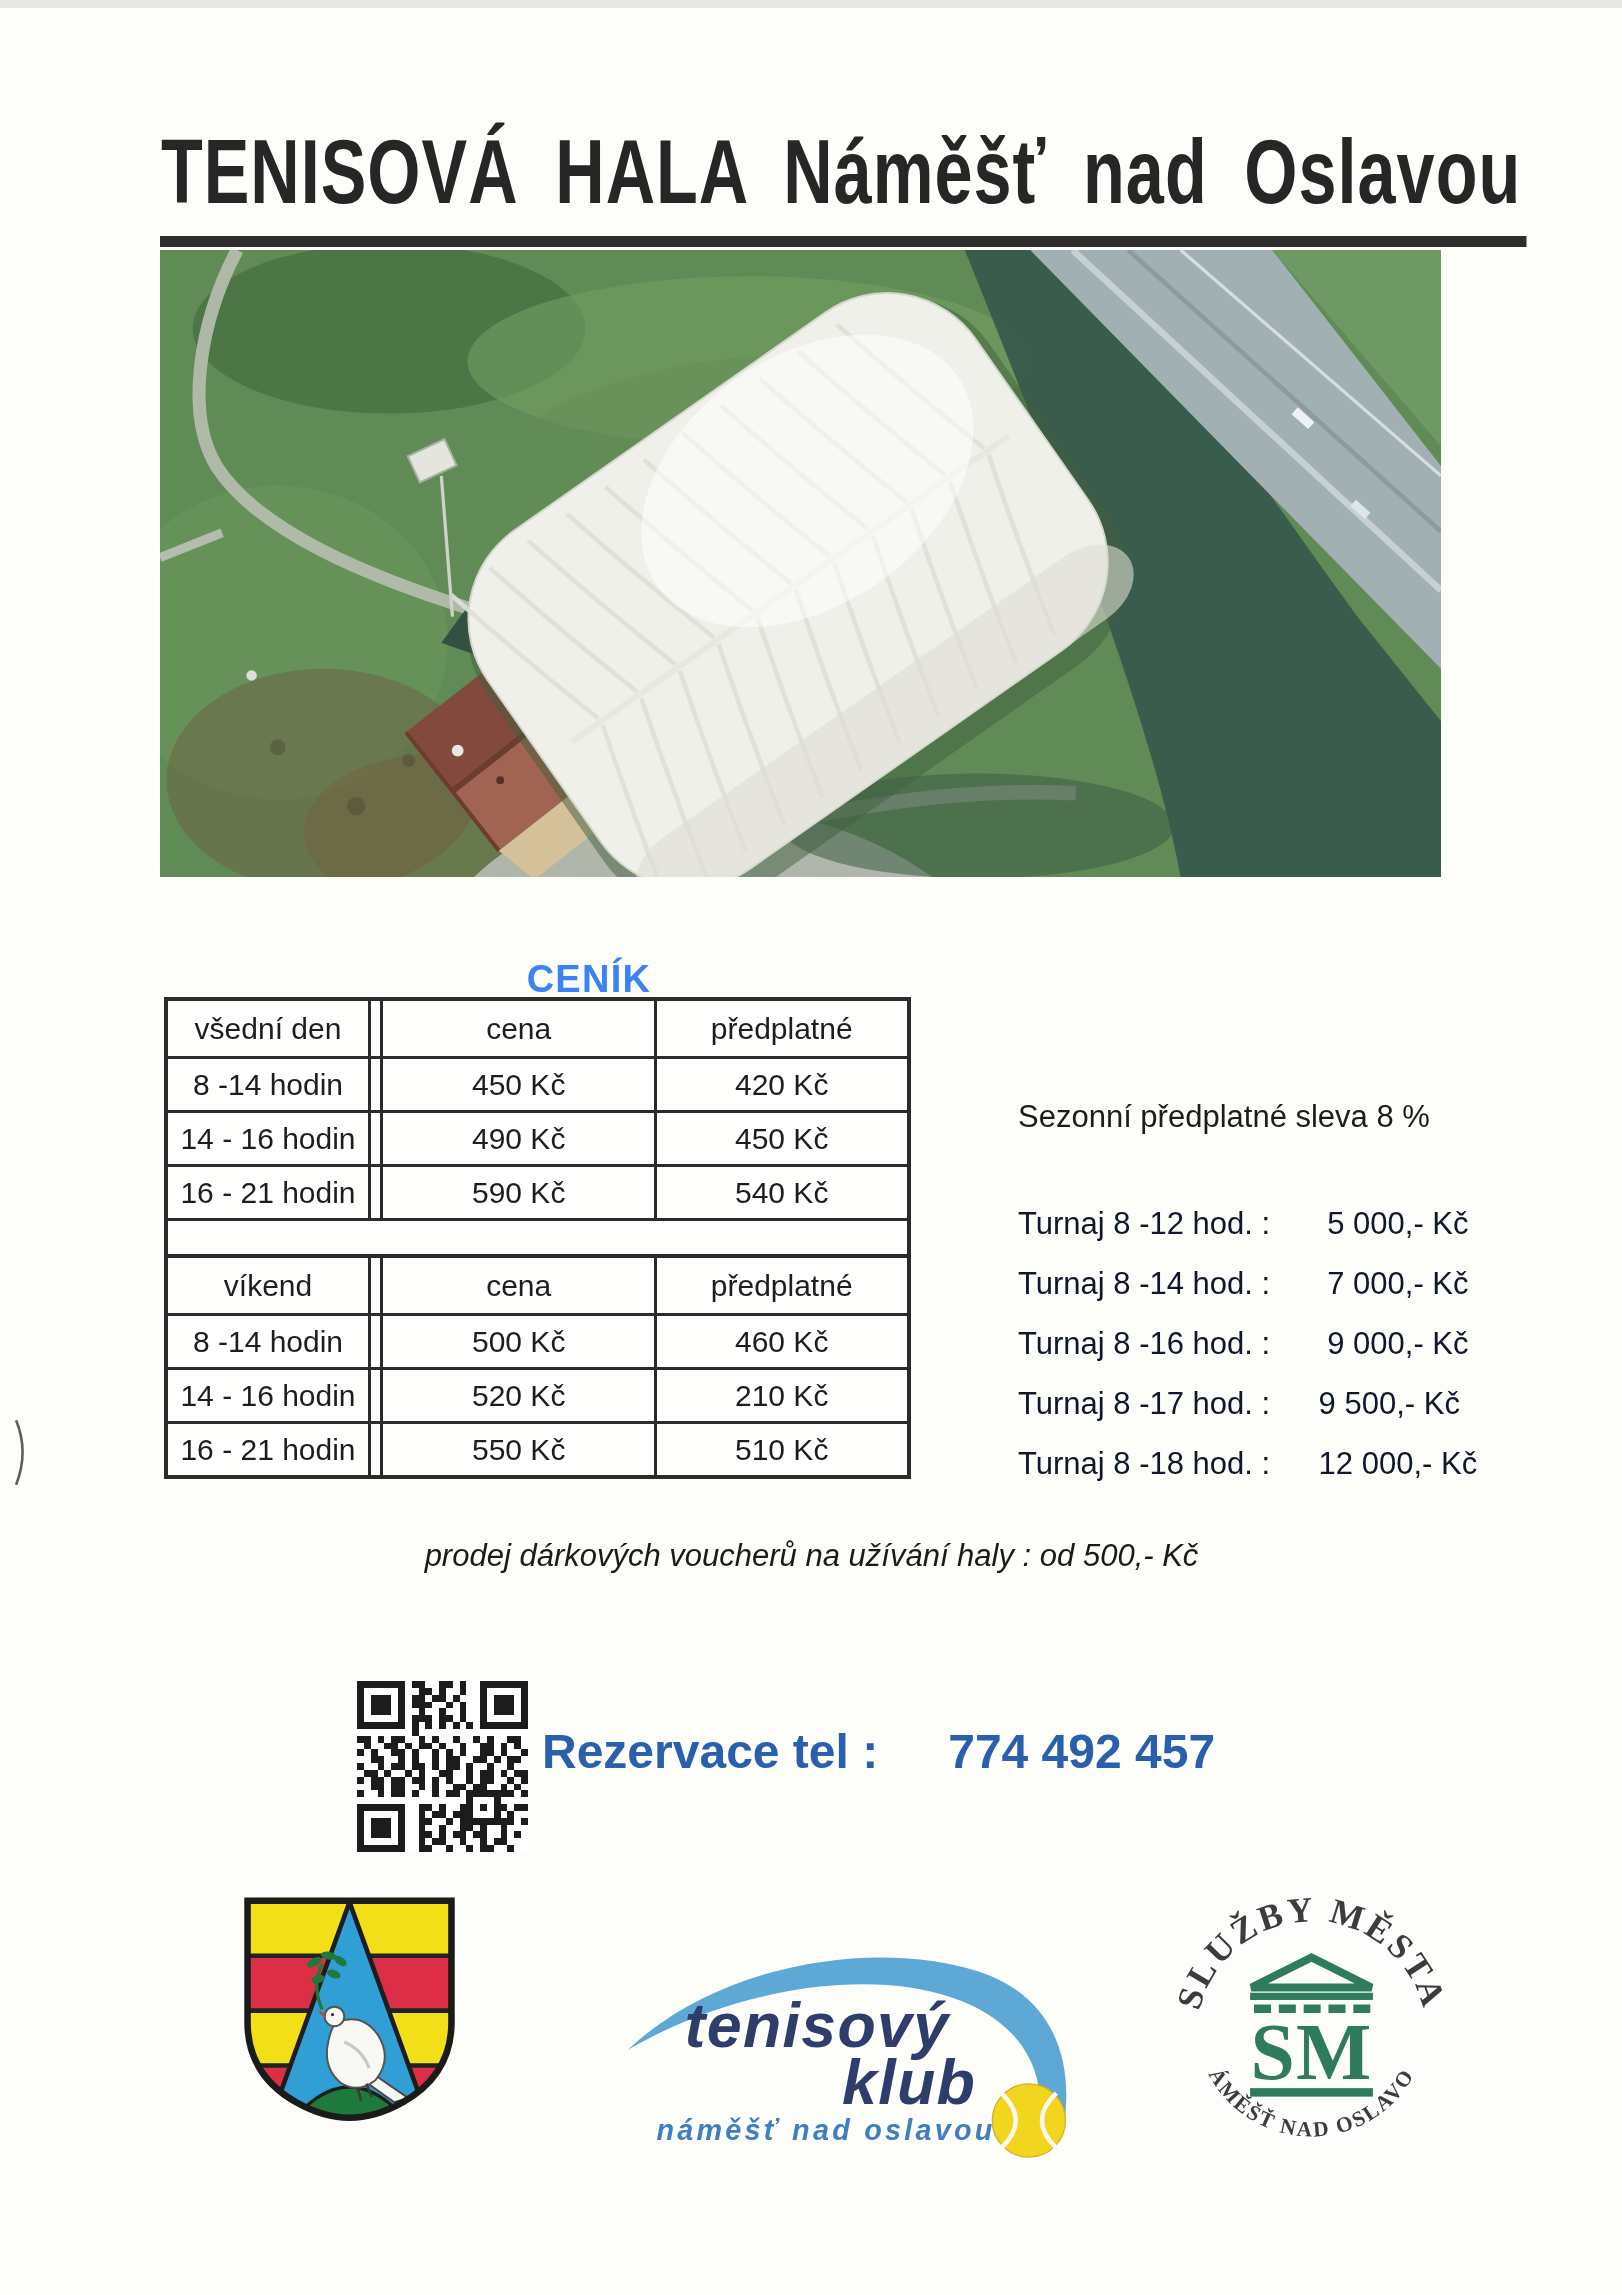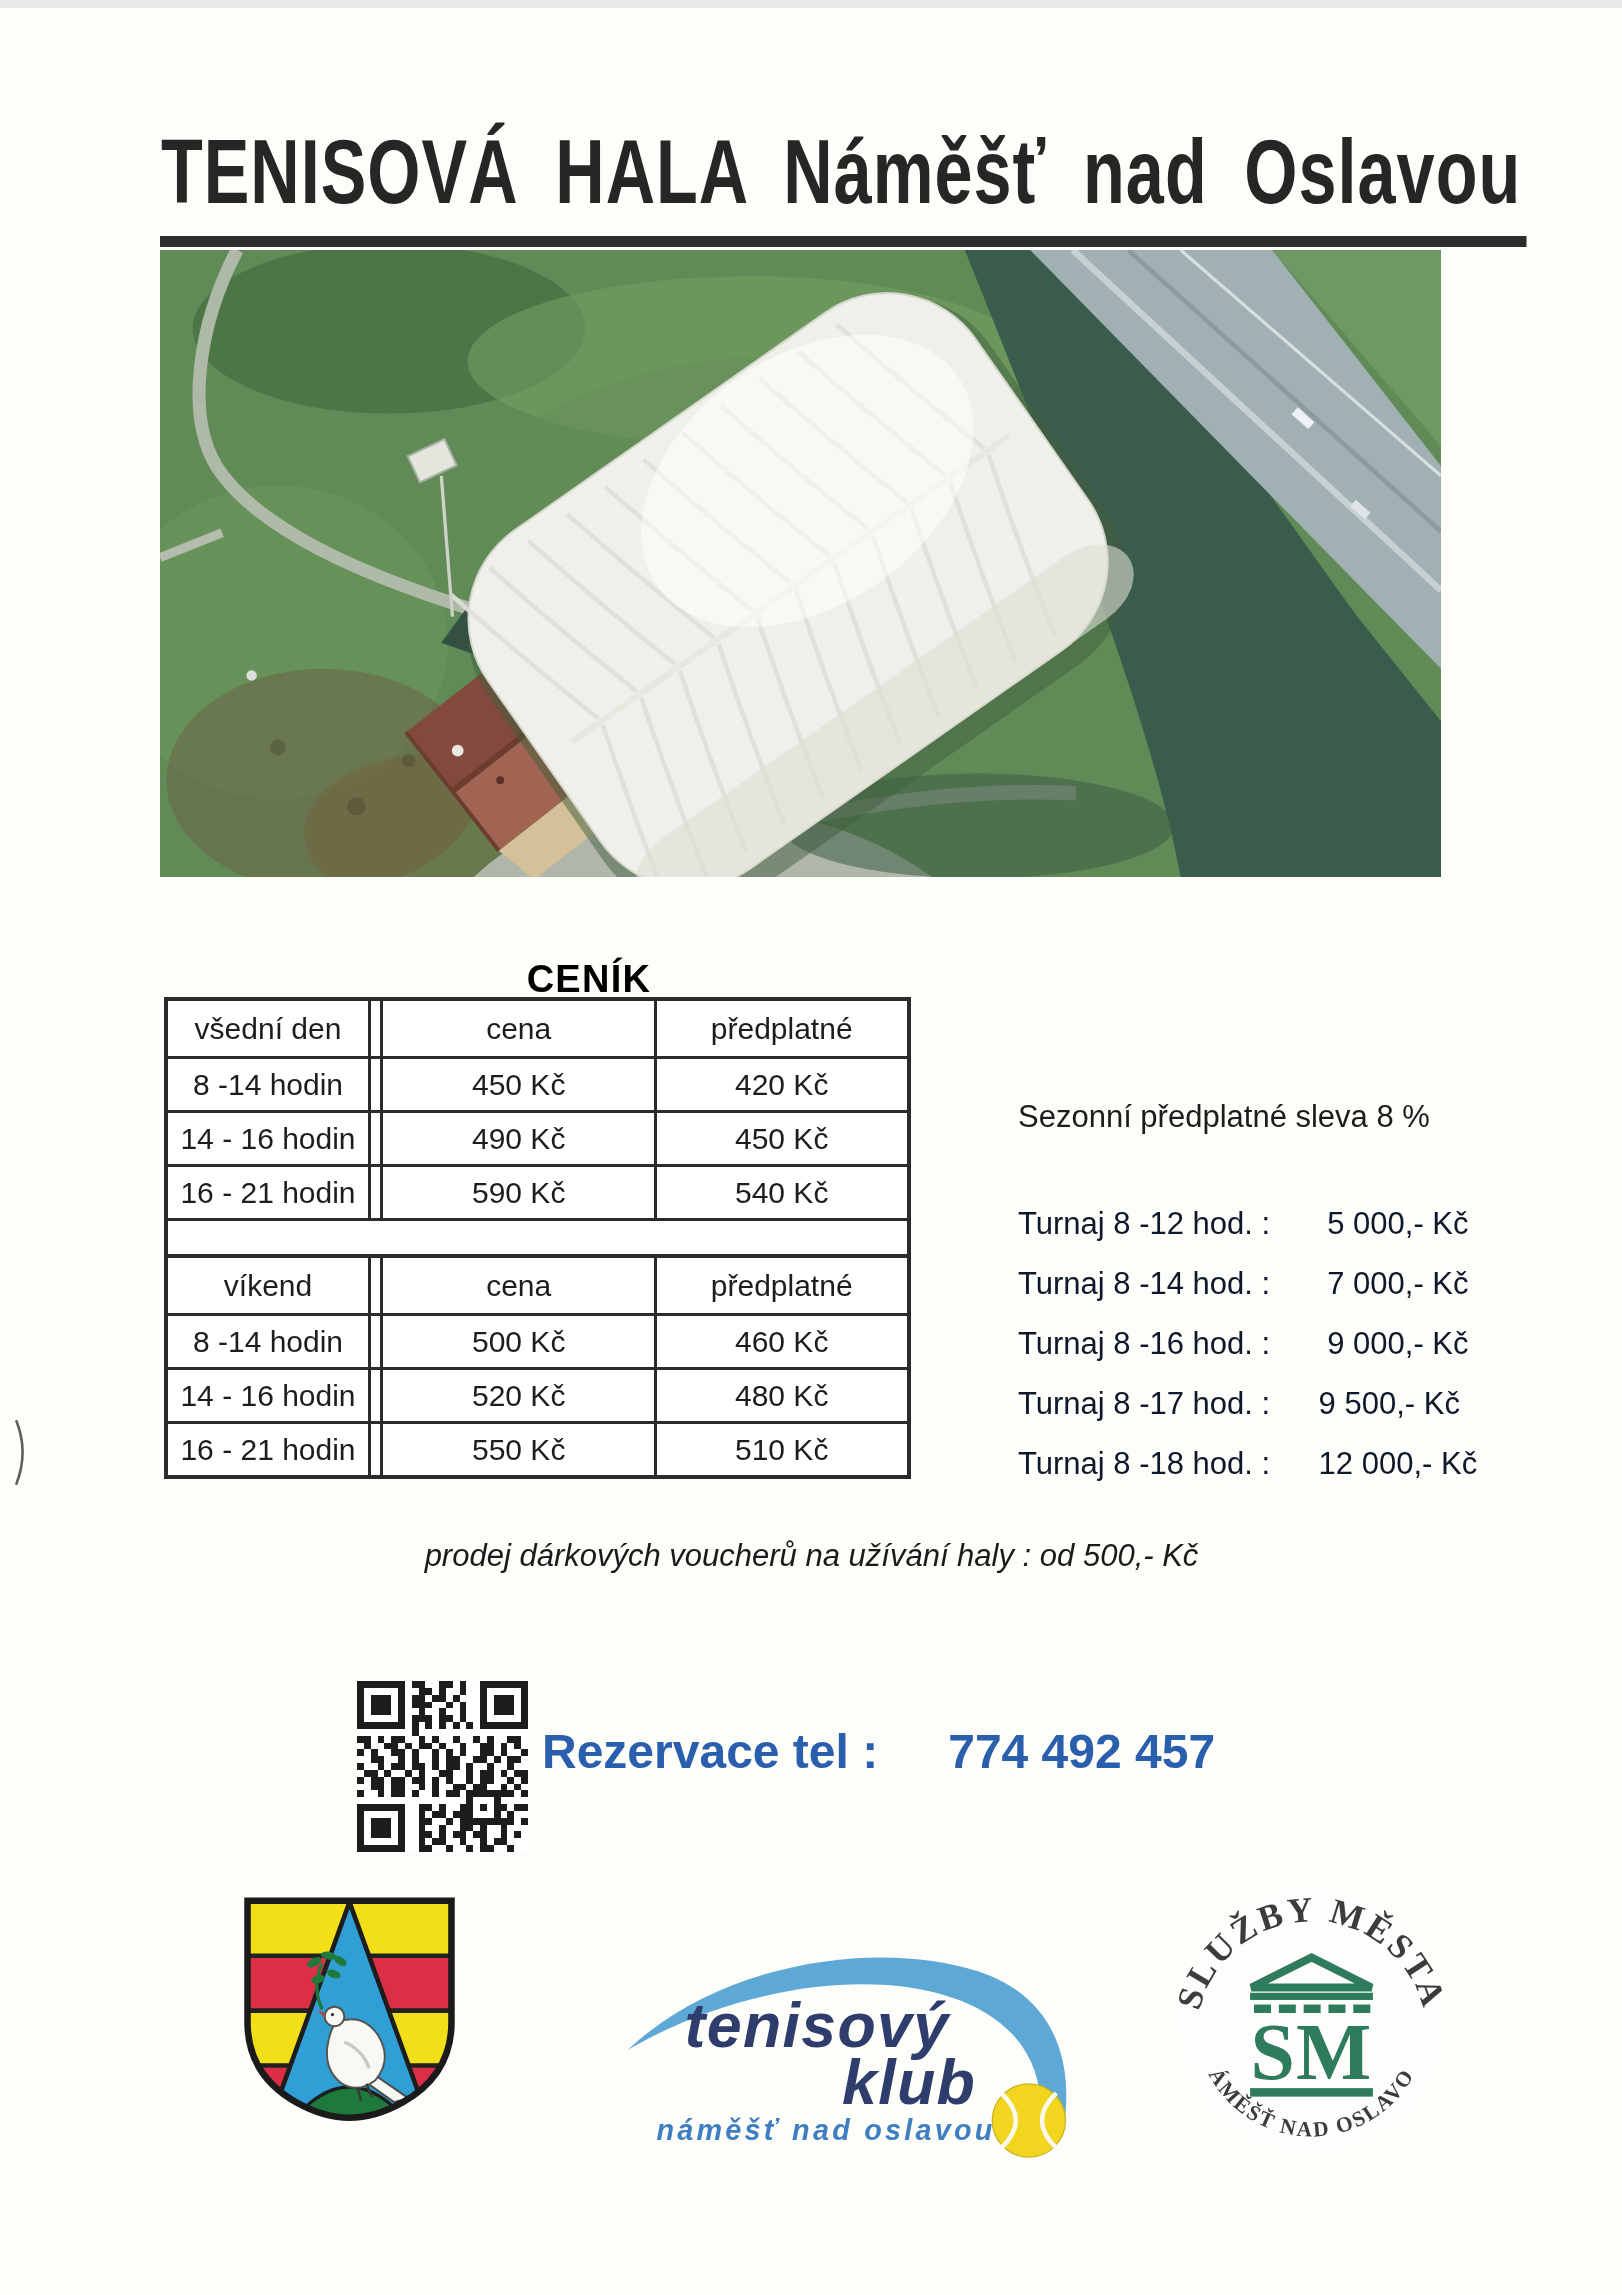--- a/index.html
+++ b/index.html
@@ -12,21 +12,21 @@
   .title-wrap { position:absolute; left:160px; top:113px; white-space:nowrap; }
   .title-inner {
     display:inline-block; transform:scaleX(0.76); transform-origin:left bottom;
     font-size:90px; font-weight:bold; letter-spacing:1.3px; word-spacing:22px;
     color:#262626; padding:0 6.5px 11.8px 1.3px; border-bottom:11px solid #2d2d2d;
   }
   
   .photo { position:absolute; left:160px; top:242px; width:1281px; height:627px; filter:blur(0.7px) saturate(0.92); }
   
   .cenik { position:absolute; left:216px; top:950px; width:746px; text-align:center;
-    font-size:38px; font-weight:bold; letter-spacing:1.3px; color:#000000; }
+    font-size:38px; font-weight:bold; letter-spacing:1.3px; color:#3b82f6; }
   .ptable { position:absolute; left:164px; top:989px; width:747px; box-sizing:border-box;
     border:4.6px solid #2b2b2b; background:#fffffe; }
   .prow { display:grid; grid-template-columns:203px 9.2px 277px 249px; border-bottom:3.3px solid #2b2b2b; }
   .hrow { height:55px; } .drow { height:51px; }
   .prow.last { border-bottom:none; }
   .gap-row { height:33px; border-bottom:4.6px solid #2b2b2b; }
   .cell { display:flex; align-items:center; justify-content:center; font-size:30px; color:#1d1d1d; }
   .c1 { border-right:3.3px solid #2b2b2b; }
   .c2 { border-left:3.3px solid #2b2b2b; border-right:3.3px solid #2b2b2b; }
   
@@ -185,21 +185,21 @@
     <div class="prow drow">
       <div class="cell c1">8 -14 hodin</div>
         <div></div>
       <div class="cell c2">500 Kč</div>
       <div class="cell c3">460 Kč</div>
     </div>
     <div class="prow drow">
       <div class="cell c1">14 - 16 hodin</div>
         <div></div>
       <div class="cell c2">520 Kč</div>
-      <div class="cell c3">480 Kč</div>
+      <div class="cell c3">210 Kč</div>
     </div>
     <div class="prow drow last">
       <div class="cell c1">16 - 21 hodin</div>
         <div></div>
       <div class="cell c2">550 Kč</div>
       <div class="cell c3">510 Kč</div>
     </div>
   </div>
 
   <div class="seasonal">Sezonní předplatné sleva 8 %</div>

